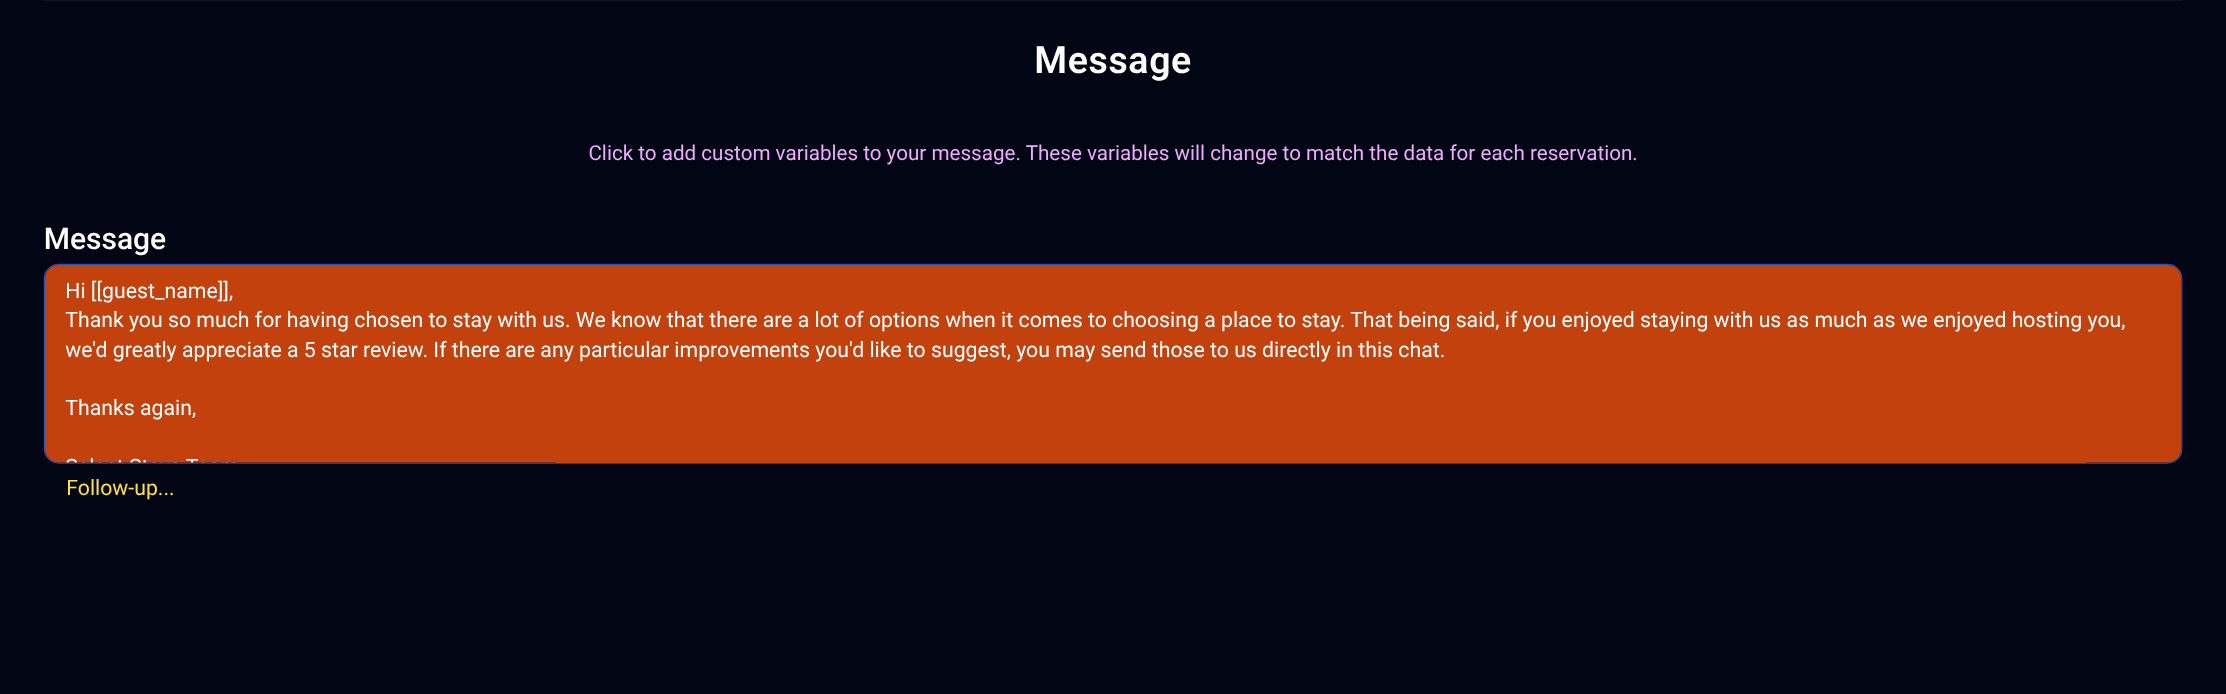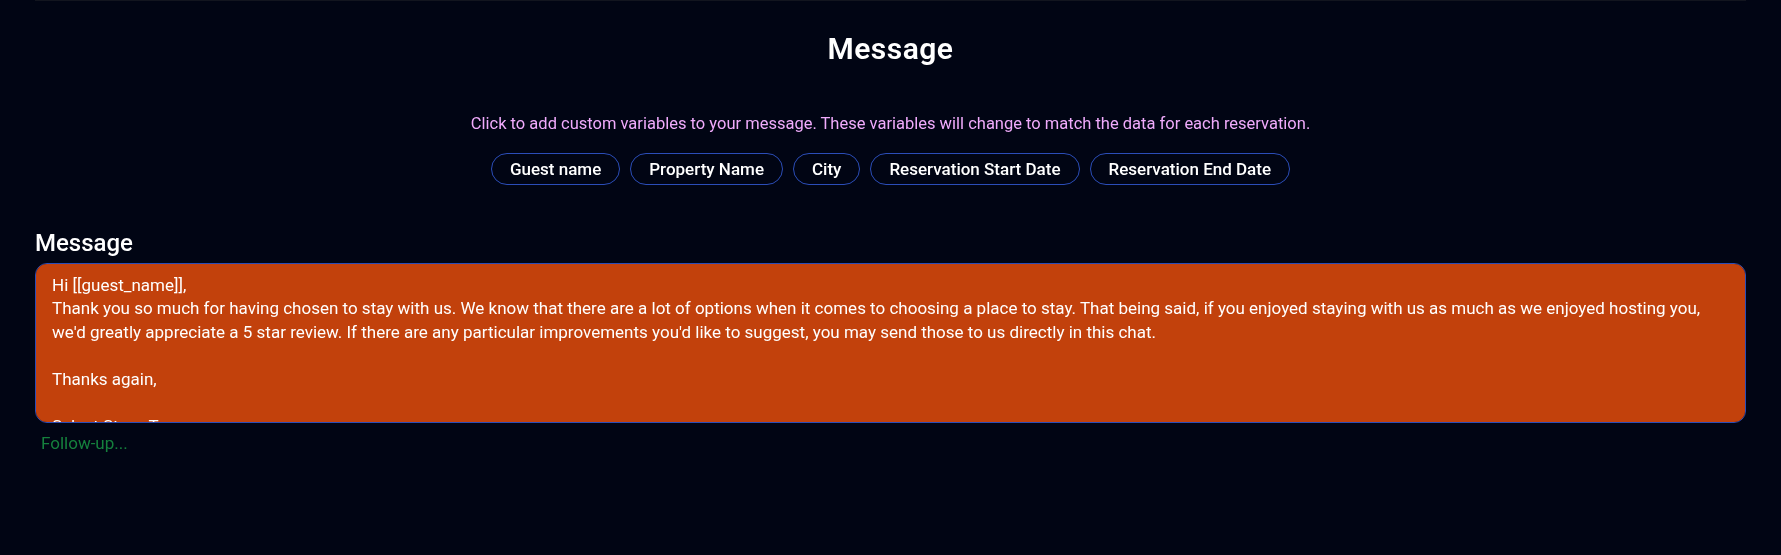--- a/index.html
+++ b/index.html
@@ -71,46 +71,39 @@
     padding: 10px 16px;
     color: #ffffff;
     font-family: inherit;
     font-size: 17px;
     line-height: 1.38;
     resize: none;
     height: 160px;
     outline: none;
   }
   .followup-link {
-    color: #15803d;
+    color: #fde047;
     font-size: 17px;
     margin-top: 6px;
-    margin-left: 6px;
+    margin-left: 18px;
     display: inline-block;
     cursor: pointer;
   }
 </style>
 </head>
 <body>
 
 <div class="hr-top"></div>
 
 <div class="content-wrap">
 
   <h1 class="section-title">Message</h1>
 
   <div class="variables-block">
     <div class="variables-instructions">Click to add custom variables to your message. These variables will change to match the data for each reservation.</div>
-    <div class="chip-row">
-      <button class="chip">Guest name</button>
-      <button class="chip">Property Name</button>
-      <button class="chip">City</button>
-      <button class="chip">Reservation Start Date</button>
-      <button class="chip">Reservation End Date</button>
-    </div>
   </div>
 
   <div class="message-label">Message</div>
   <textarea class="message-textarea" style="">Hi [[guest_name]],
 Thank you so much for having chosen to stay with us. We know that there are a lot of options when it comes to choosing a place to stay. That being said, if you enjoyed staying with us as much as we enjoyed hosting you, we'd greatly appreciate a 5 star review. If there are any particular improvements you'd like to suggest, you may send those to us directly in this chat.
 
 Thanks again,
 
 Select Stays Team</textarea>
 

